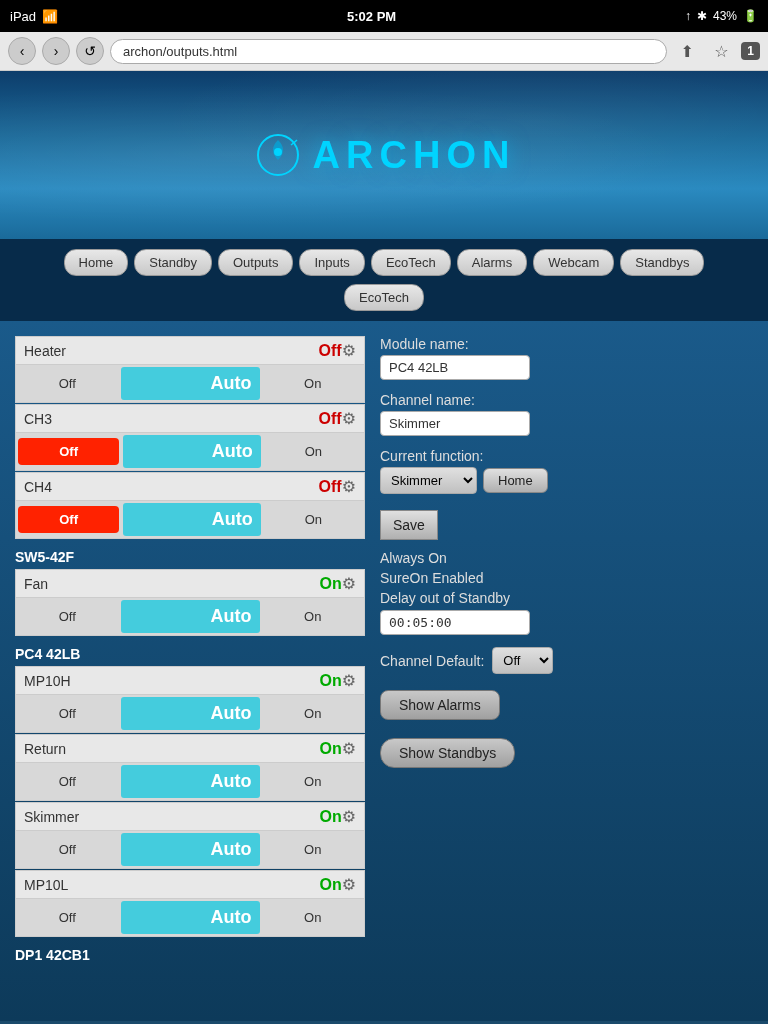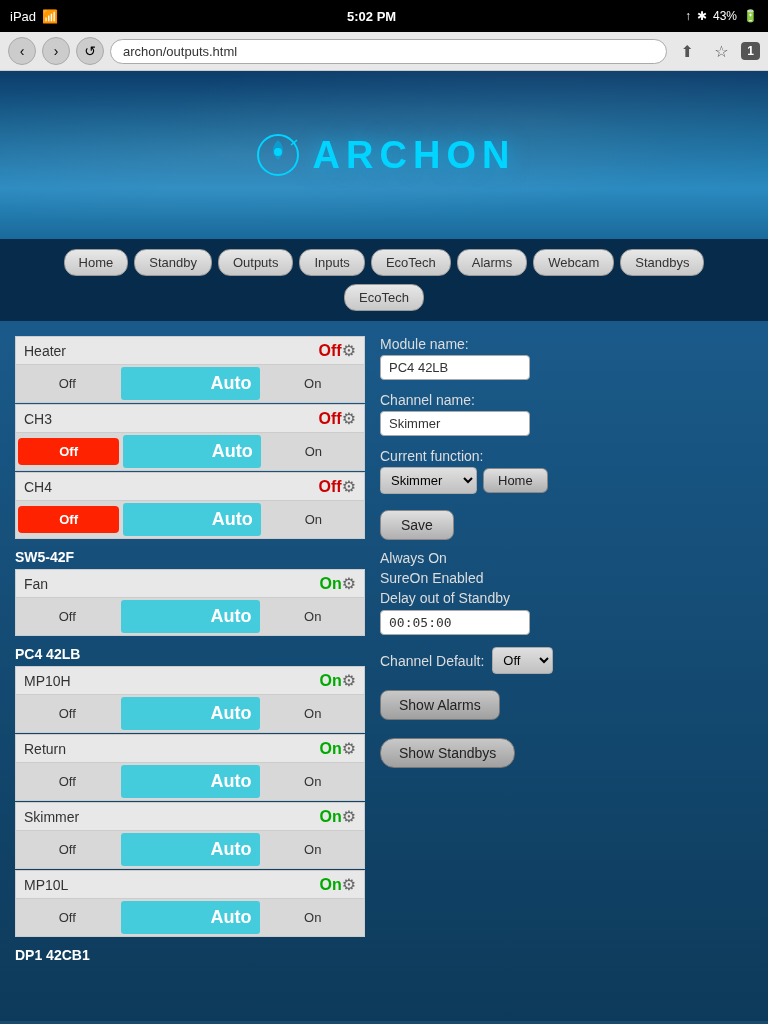--- a/index.html
+++ b/index.html
@@ -259,22 +259,22 @@
       border: 1px solid #888;
       border-radius: 6px;
       padding: 4px 14px;
       font-size: 13px;
       cursor: pointer;
       color: #222;
     }
     .save-btn {
       background: linear-gradient(180deg, #e0e0e0, #b0b0b0);
       border: 1px solid #888;
-      border-radius: 8px;
-      padding: 6px 20px;
+      border-radius: 0;
+      padding: 6px 12px;
       font-size: 14px;
       cursor: pointer;
       color: #222;
       display: block;
       margin-bottom: 10px;
     }
     .settings-line {
       font-size: 14px;
       color: #ddd;
       margin-bottom: 4px;

